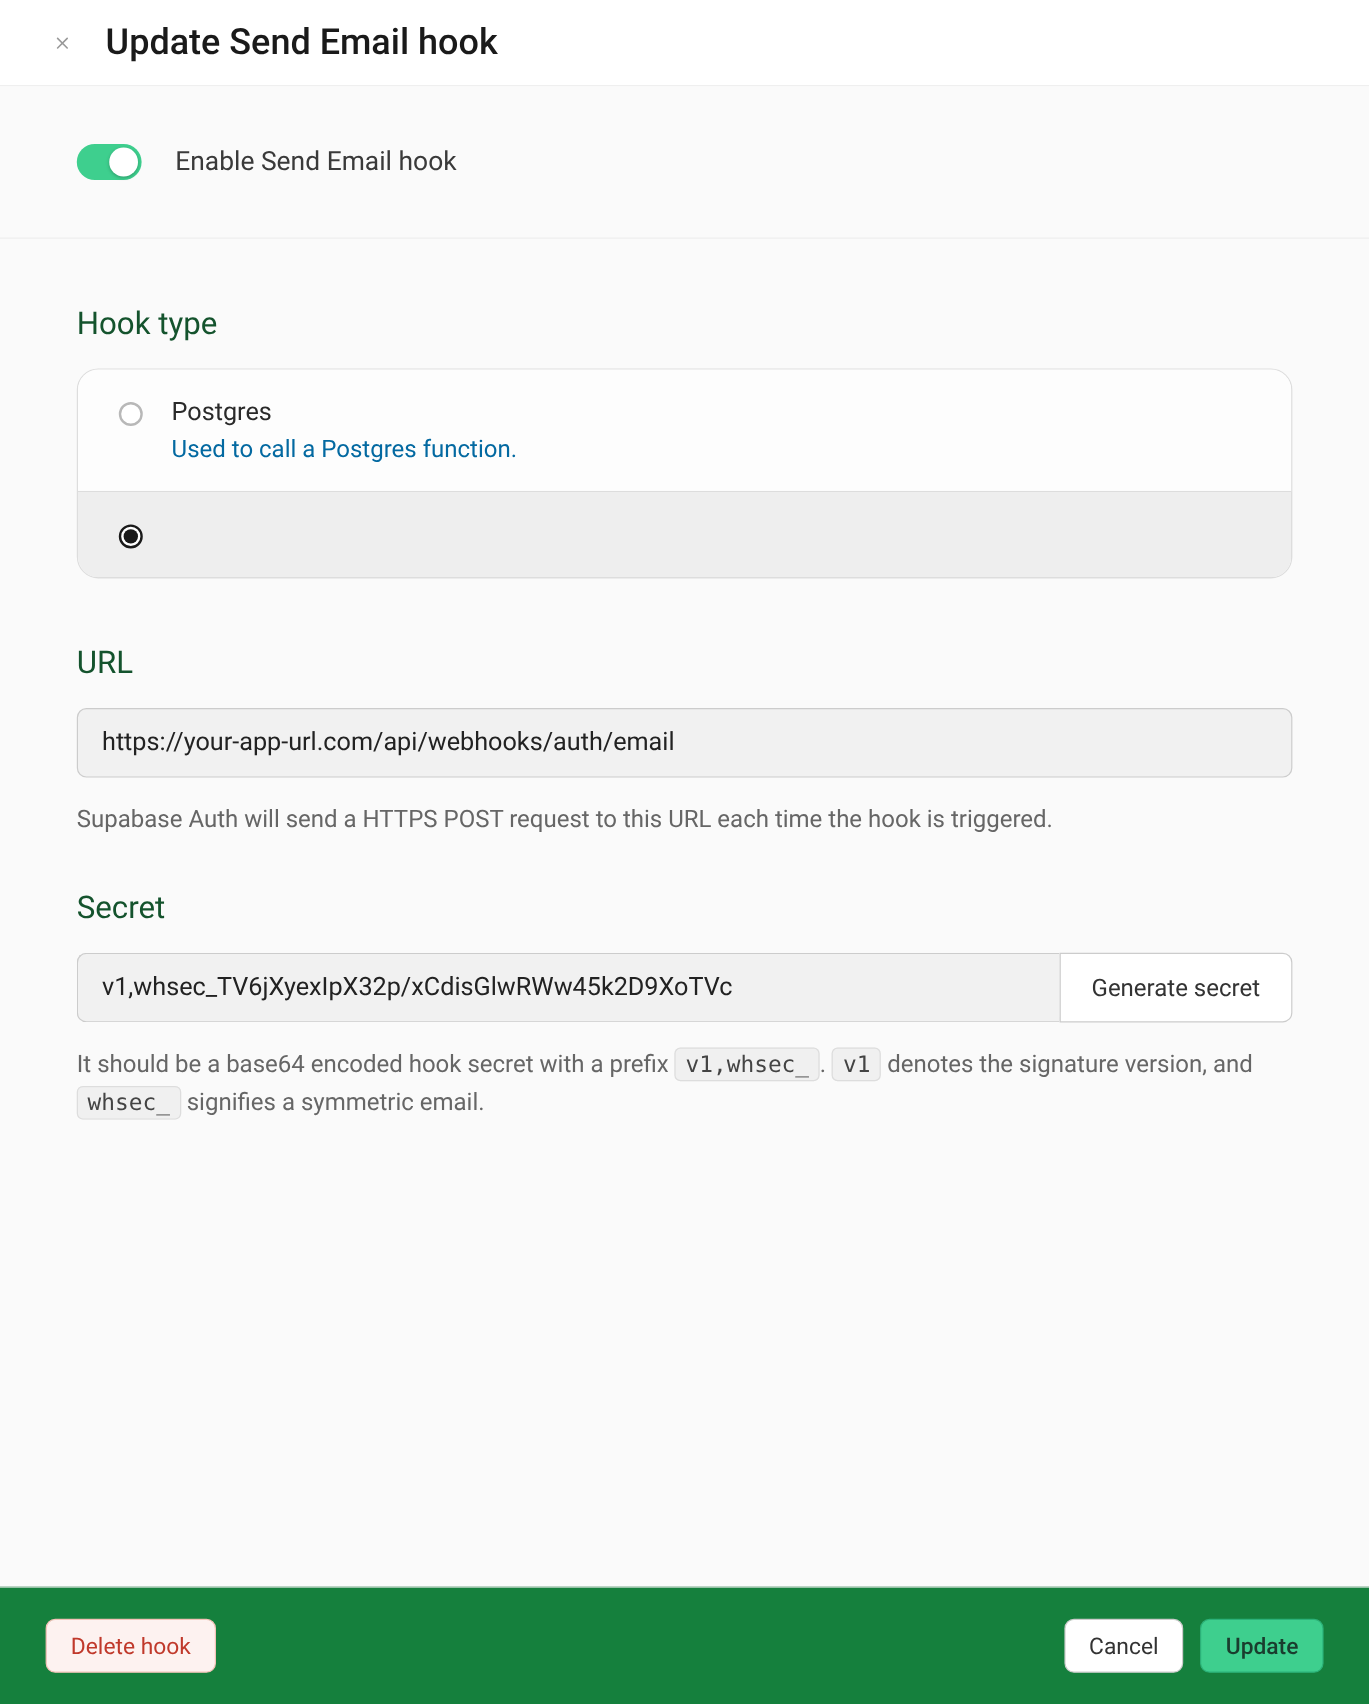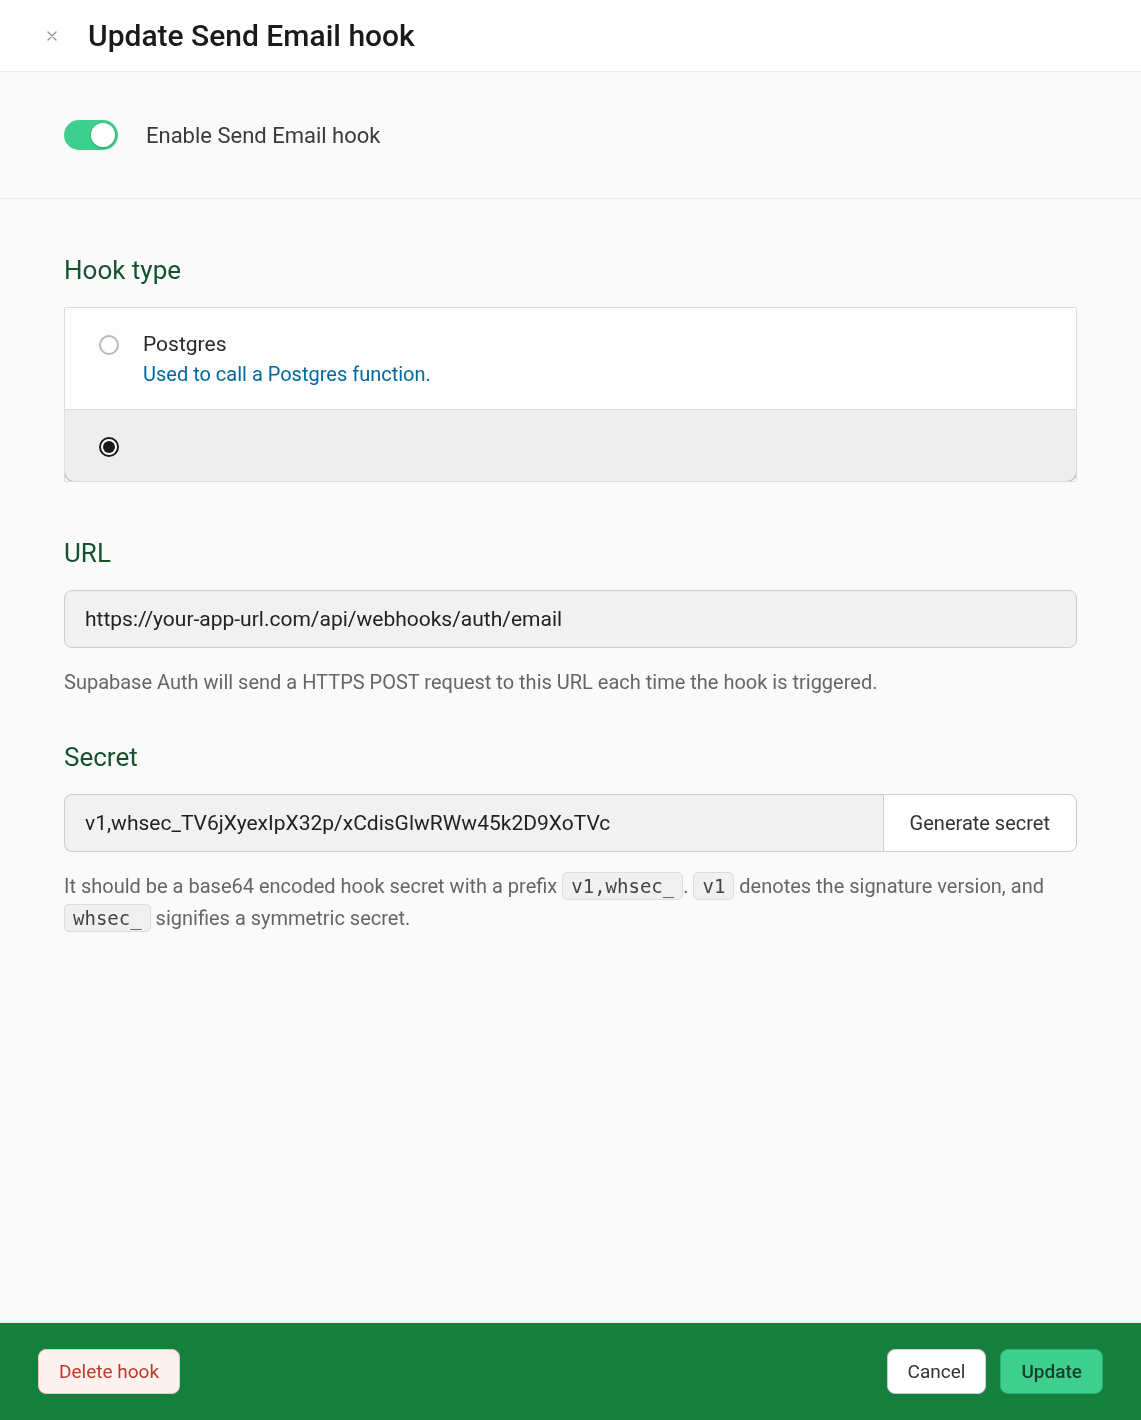--- a/index.html
+++ b/index.html
@@ -87,21 +87,21 @@
       background: #fafafa;
     }
     .section-label {
       font-size: 26px;
       color: #14532d;
       margin-bottom: 22px;
       display: block;
     }
     .hook-type-group {
       border: 1px solid #ddd;
-      border-radius: 2px;
+      border-radius: 18px;
       overflow: hidden;
       margin-bottom: 56px;
     }
     .hook-option {
       display: flex;
       align-items: flex-start;
       gap: 24px;
       padding: 24px 34px;
       cursor: pointer;
       background: #fdfdfd;
@@ -287,21 +287,21 @@
       <div class="secret-row">
         <input type="text" class="text-input" value="v1,whsec_TV6jXyexIpX32p/xCdisGlwRWw45k2D9XoTVc" style="">
         <button class="generate-btn">Generate secret</button>
       </div>
       <p class="help-text">
         <span>It should be a base64 encoded hook secret with a prefix </span>
         <span class="code-pill">v1,whsec_</span><span>. </span>
         <span class="code-pill">v1</span>
         <span> denotes the signature version, and </span>
         <span class="code-pill">whsec_</span>
-        <span> signifies a symmetric secret.</span>
+        <span> signifies a symmetric email.</span>
       </p>
     </div>
 
   </div>
 
   <div class="modal-footer">
     <button class="btn btn-danger">Delete hook</button>
     <div class="footer-right">
       <button class="btn btn-secondary">Cancel</button>
       <button class="btn btn-primary">Update</button>

